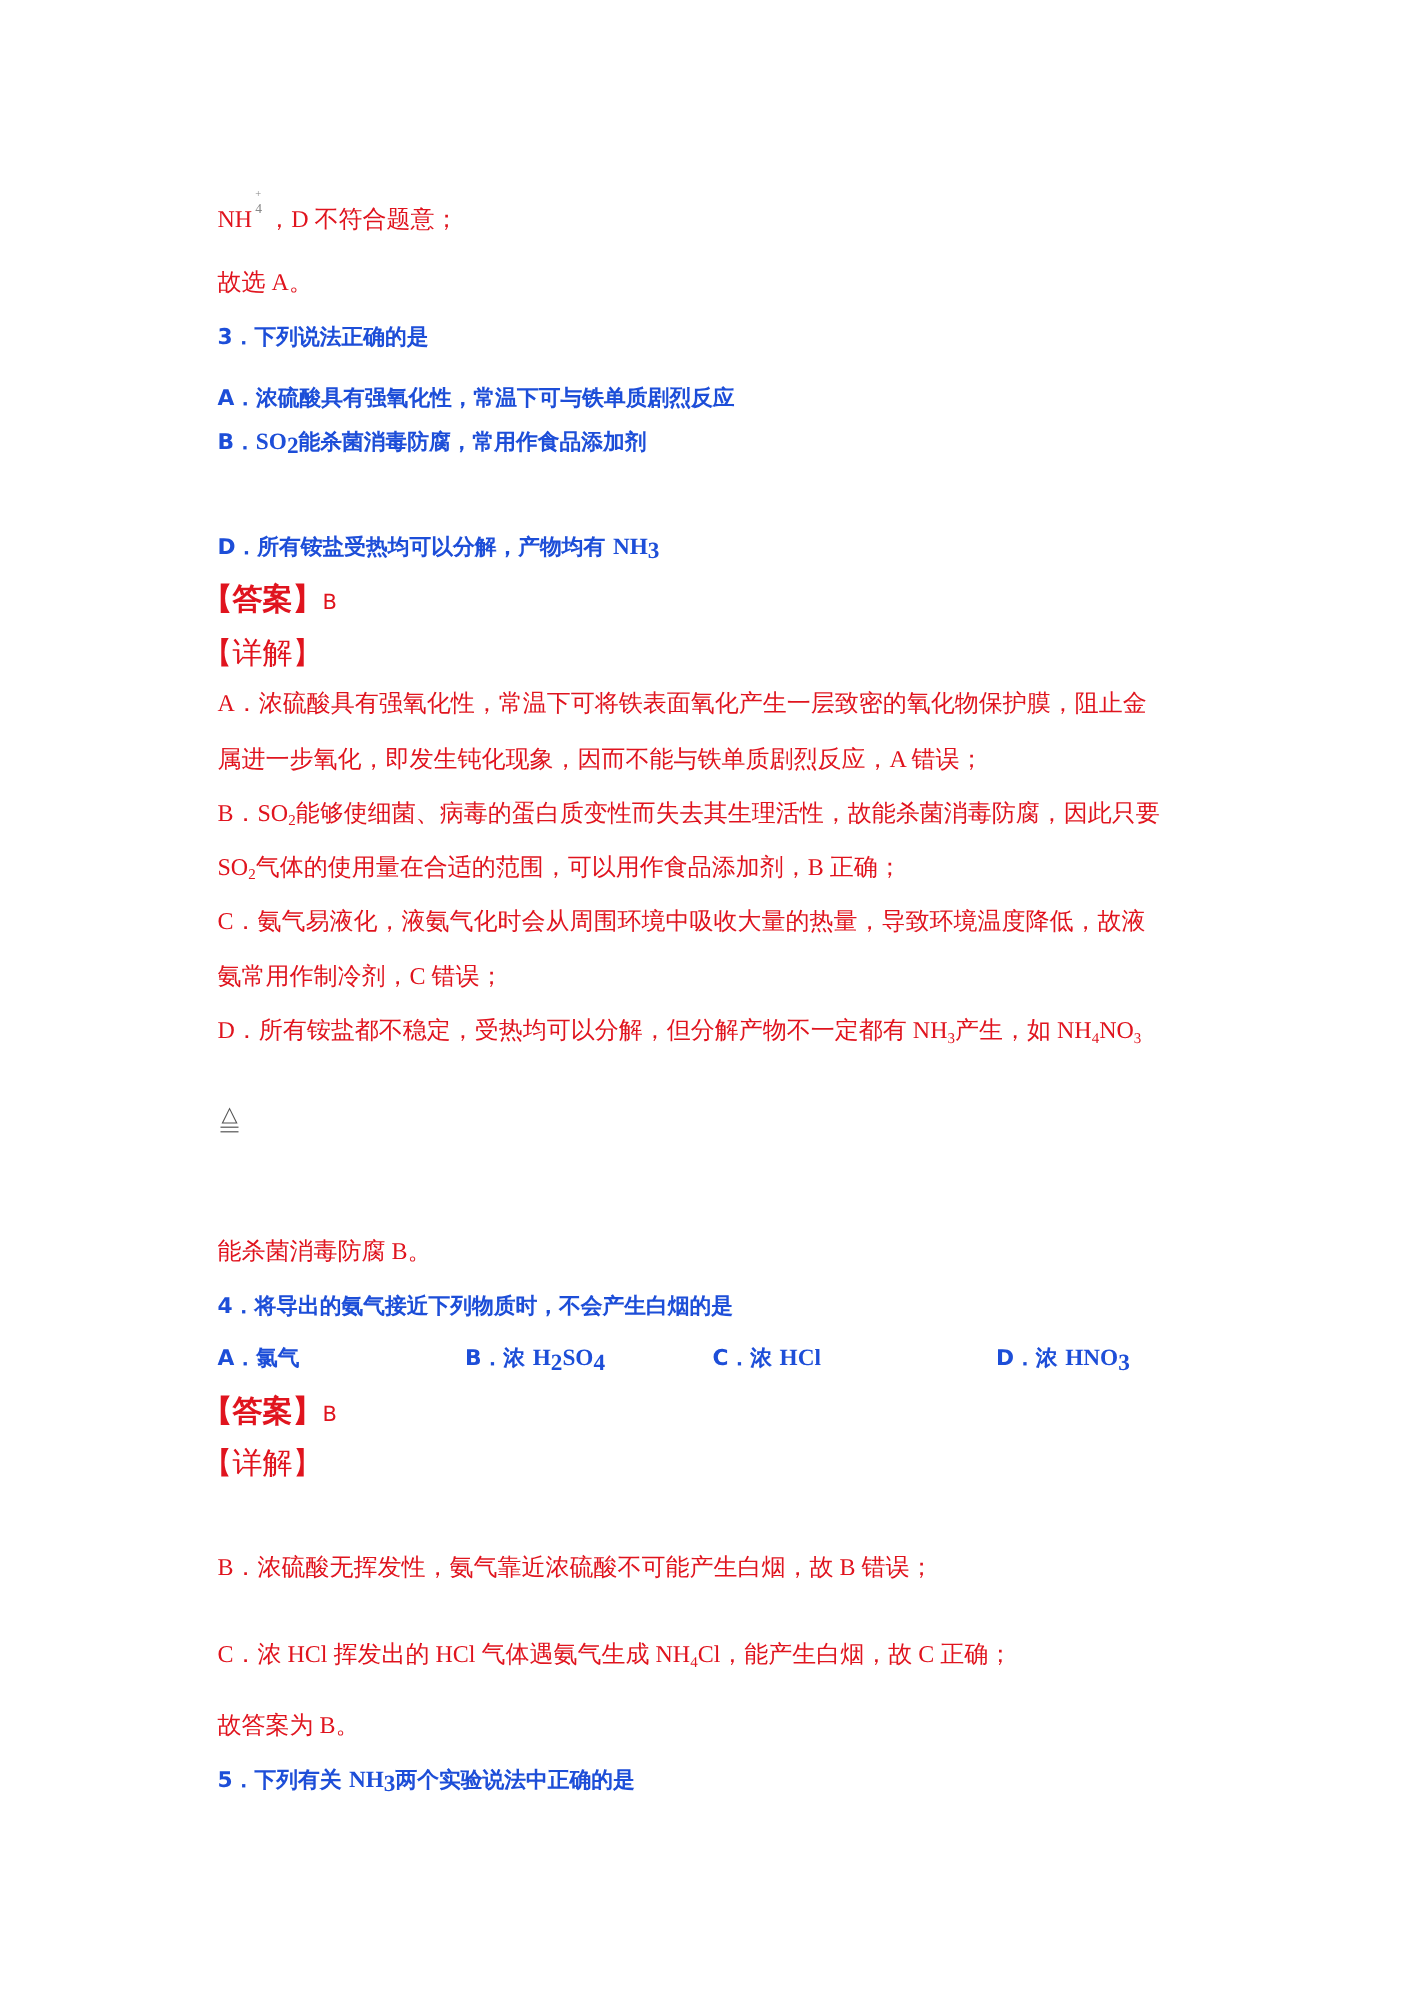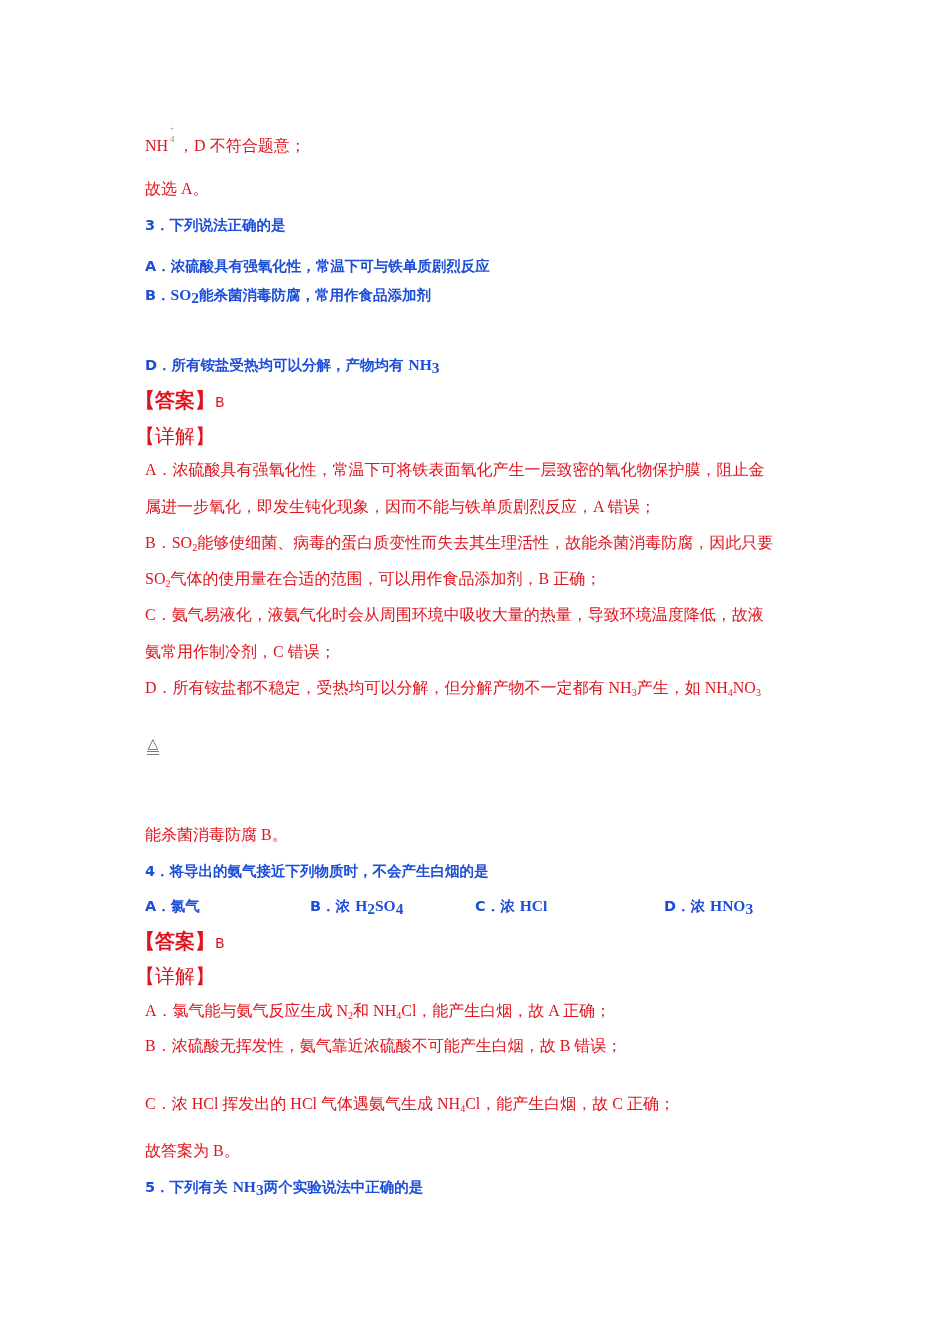--- a/index.html
+++ b/index.html
@@ -83,23 +83,20 @@
     <span class="opt" style="left:640px;margin-left:24px;"><span>D．</span><span>浓 </span><span class="chem">HNO</span><sub class="chem">3</sub></span>
   </div>
 
   <div class="line" style="top:931px; left:135px;">
     <span class="tag bold">【答案】</span><span class="ans-letter">B</span>
   </div>
   <div class="line" style="top:966px; left:135px;">
     <span class="tag">【详解】</span>
   </div>
 
-  <div class="line" style="top:1001px;">
-    <span>A．氯气能与氨气反应生成 N</span><sub>2</sub><span>和 NH</span><sub>4</sub><span>Cl，能产生白烟，故 A 正确；</span>
-  </div>
   <div class="line" style="top:1036px;">B．浓硫酸无挥发性，氨气靠近浓硫酸不可能产生白烟，故 B 错误；</div>
   <div class="line" style="top:1094px;">
     <span>C．浓 HCl 挥发出的 HCl 气体遇氨气生成 NH</span><sub>4</sub><span>Cl，能产生白烟，故 C 正确；</span>
   </div>
   <div class="line" style="top:1141px;">故答案为 B。</div>
 
   <div class="line q" style="top:1177px;">
     <span>5．</span><span>下列有关 </span><span class="chem">NH</span><sub class="chem">3</sub><span>两个实验说法中正确的是</span>
   </div>
 

